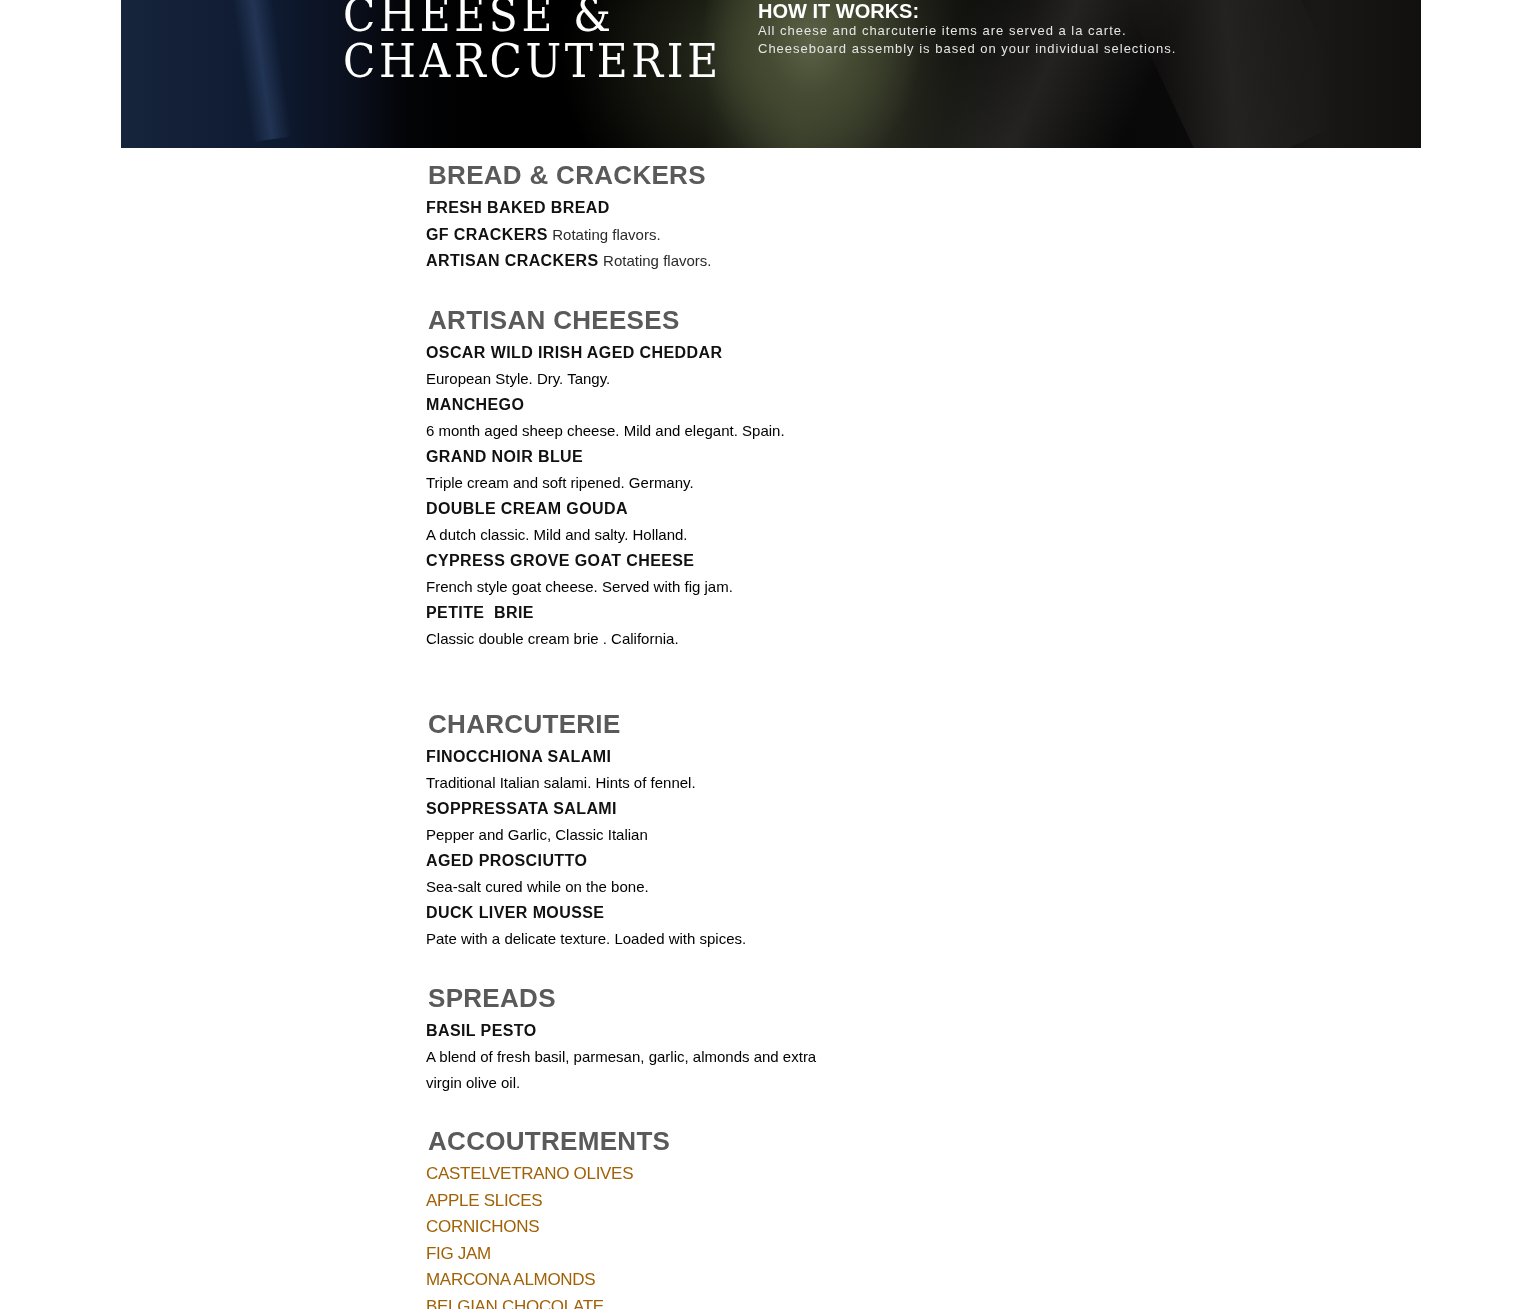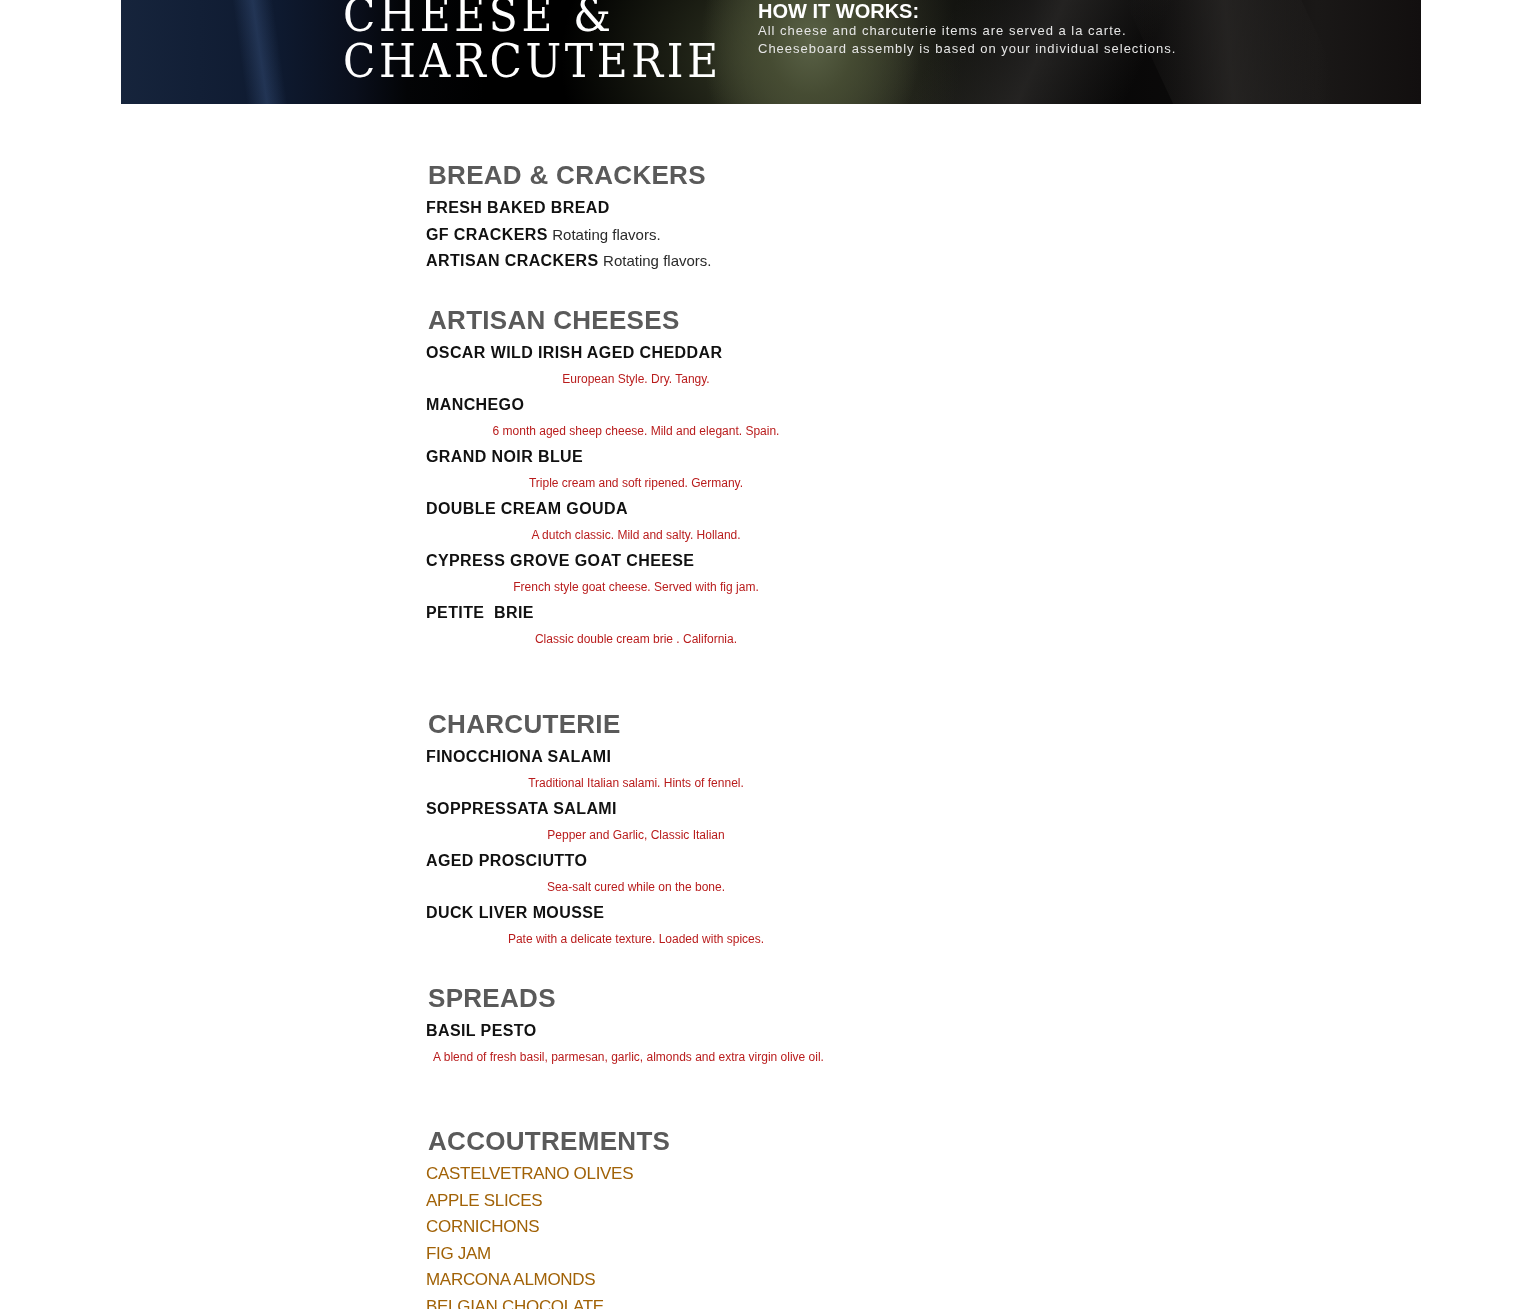--- a/index.html
+++ b/index.html
@@ -12,21 +12,21 @@
       height: 1309px;
       position: relative;
       overflow: hidden;
       font-family: "Liberation Sans", sans-serif;
     }
     .banner {
       position: absolute;
       left: 121px;
       top: 0;
       width: 1300px;
-      height: 104px;
+      height: 148px;
       overflow: hidden;
       background:
         radial-gradient(ellipse 110px 140px at 690px 40px, rgba(92,100,72,0.95) 0%, rgba(72,78,52,0.85) 40%, rgba(30,32,20,0) 100%),
         radial-gradient(ellipse 200px 180px at 640px 60px, rgba(70,76,50,0.7) 0%, rgba(0,0,0,0) 100%),
         linear-gradient(115deg, rgba(0,0,0,0) 62%, rgba(60,58,56,0.55) 70%, rgba(0,0,0,0) 78%),
         linear-gradient(90deg, #16243c 0%, #0e1a30 12%, #0a0f1c 18%, #030406 22%, #000000 28%, #000 45%, #2a2d22 52%, #1e1f18 60%, #050505 70%, #0b0a0a 82%, #1a1817 92%, #120f0f 100%);
     }
     .banner .streak {
       position: absolute;
       left: 120px;
@@ -102,24 +102,23 @@
     }
     .item-name {
       font-weight: bold;
       letter-spacing: 0.4px;
     }
     .item-inline-desc {
       font-size: 15px;
       color: #2a2a2a;
     }
     .item-desc {
-      font-size: 12px;
+      font-size: 15px;
       line-height: 26px;
-      color: #b91c1c;
-      text-align: center;
+      color: #000000;
     }
     .plain-item {
       font-size: 17px;
       line-height: 26.5px;
       color: #a16207;
       letter-spacing: -0.3px;
     }
     .sec-bread { position: absolute; top: 0; left: 0; width: 420px; }
     .sec-cheese { position: absolute; top: 145px; left: 0; width: 420px; }
     .sec-charc { position: absolute; top: 549px; left: 0; width: 420px; }

